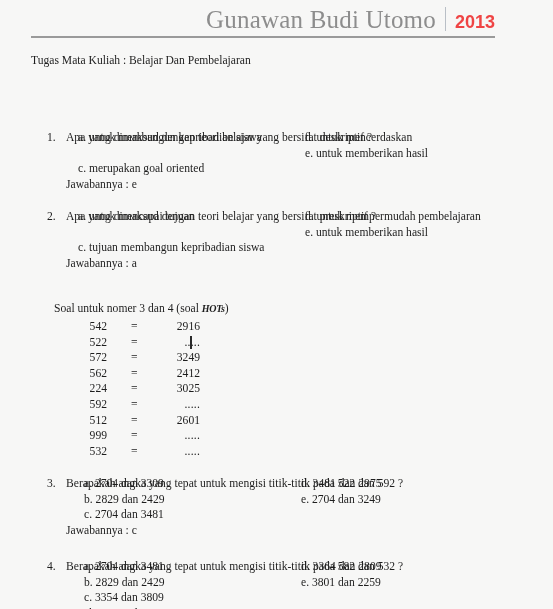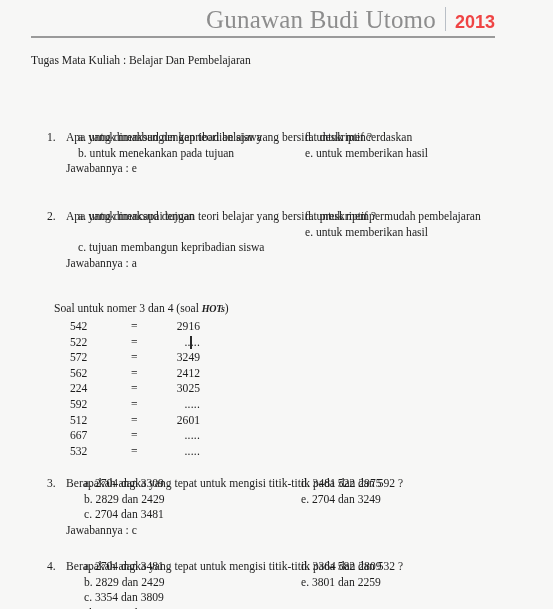--- a/index.html
+++ b/index.html
@@ -151,24 +151,24 @@
     width: 553px;
   }
   .num-row {
     position: relative;
     height: 15.6px;
     white-space: nowrap;
     font-size: 11.6px;
   }
   .num-left {
     position: absolute;
-    left: 70px;
+    left: 79px;
     top: 0;
     width: 28px;
-    text-align: left;
+    text-align: right;
   }
   .num-eq {
     position: absolute;
     left: 131px;
     top: 0;
   }
   .num-right {
     position: absolute;
     left: 166px;
     top: 0;
@@ -207,22 +207,24 @@
   <div class="qblock" style="top:86px">
     <div class="q-line">
       <span class="q-num">1.</span>
       <span class="q-text">Apa yang dimaksud dengan teori belajar yang bersifat deskriptif ?</span>
     </div>
     <div class="opt-row">
       <span class="opt-left">a.  untuk membangun kepribadian siswa</span>
       <span class="opt-right">d. untuk mencerdaskan</span>
     </div>
     <div class="opt-row">
-      <span class="opt-left">b.  untuk menekankan pada tujuan</span>
       <span class="opt-right">e. untuk memberikan  hasil</span>
+    </div>
+    <div class="opt-row">
+      <span class="opt-left">c.  merupakan goal oriented</span>
     </div>
     <div class="opt-row">
       <span class="answer-line" style="left:66px">Jawabannya : e</span>
     </div>
   </div>
 
   <div class="qblock" style="top:165px">
     <div class="q-line">
       <span class="q-num">2.</span>
       <span class="q-text">Apa yang dimaksud dengan teori belajar yang bersifat preskriptif ?</span>
@@ -276,21 +278,21 @@
       <span class="num-left">592</span>
       <span class="num-eq">=</span>
       <span class="num-right dots">.....</span>
     </div>
     <div class="num-row">
       <span class="num-left">512</span>
       <span class="num-eq">=</span>
       <span class="num-right">2601</span>
     </div>
     <div class="num-row">
-      <span class="num-left">667</span>
+      <span class="num-left">999</span>
       <span class="num-eq">=</span>
       <span class="num-right dots">.....</span>
     </div>
     <div class="num-row">
       <span class="num-left">532</span>
       <span class="num-eq">=</span>
       <span class="num-right dots">.....</span>
     </div>
   </div>
 

